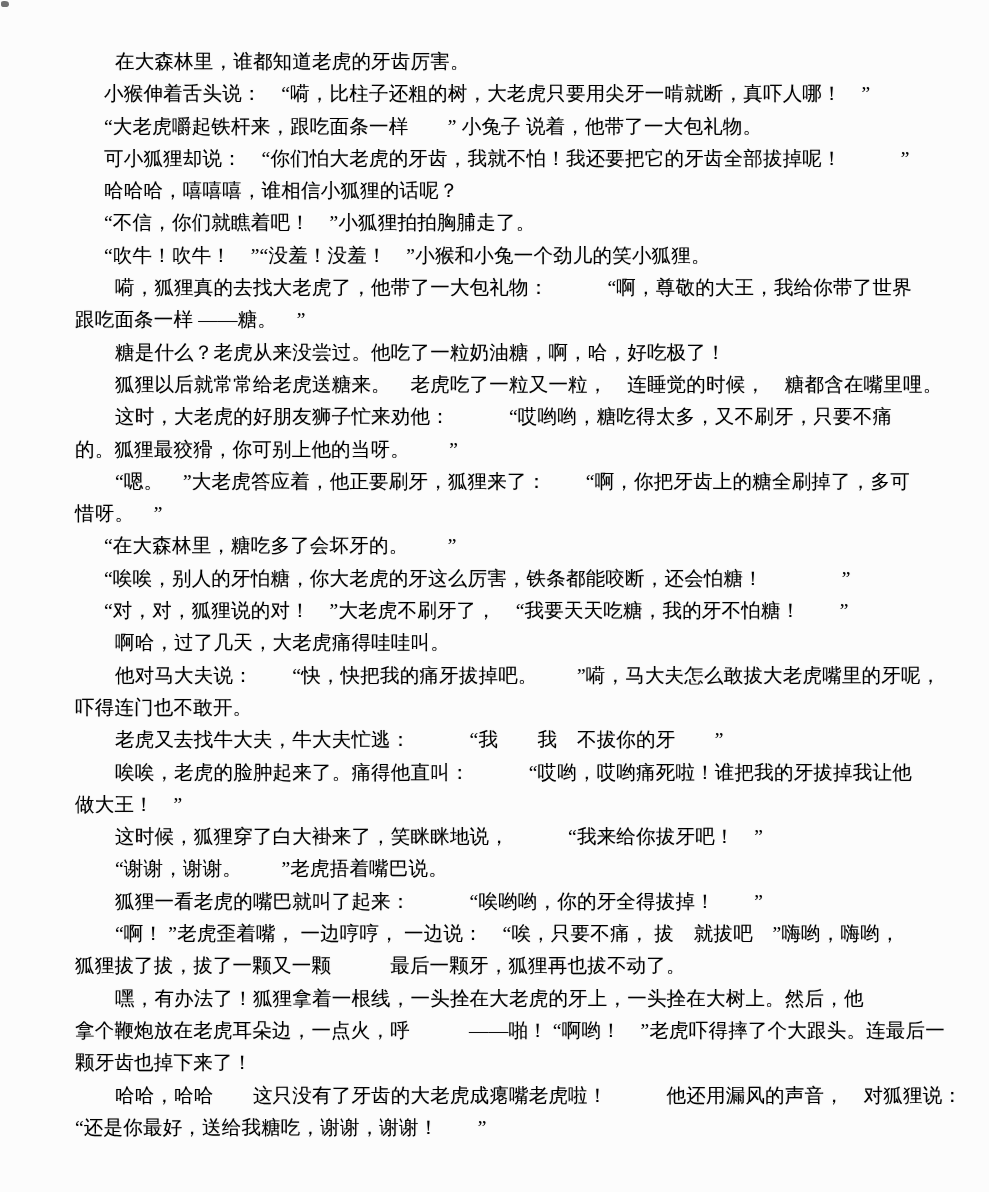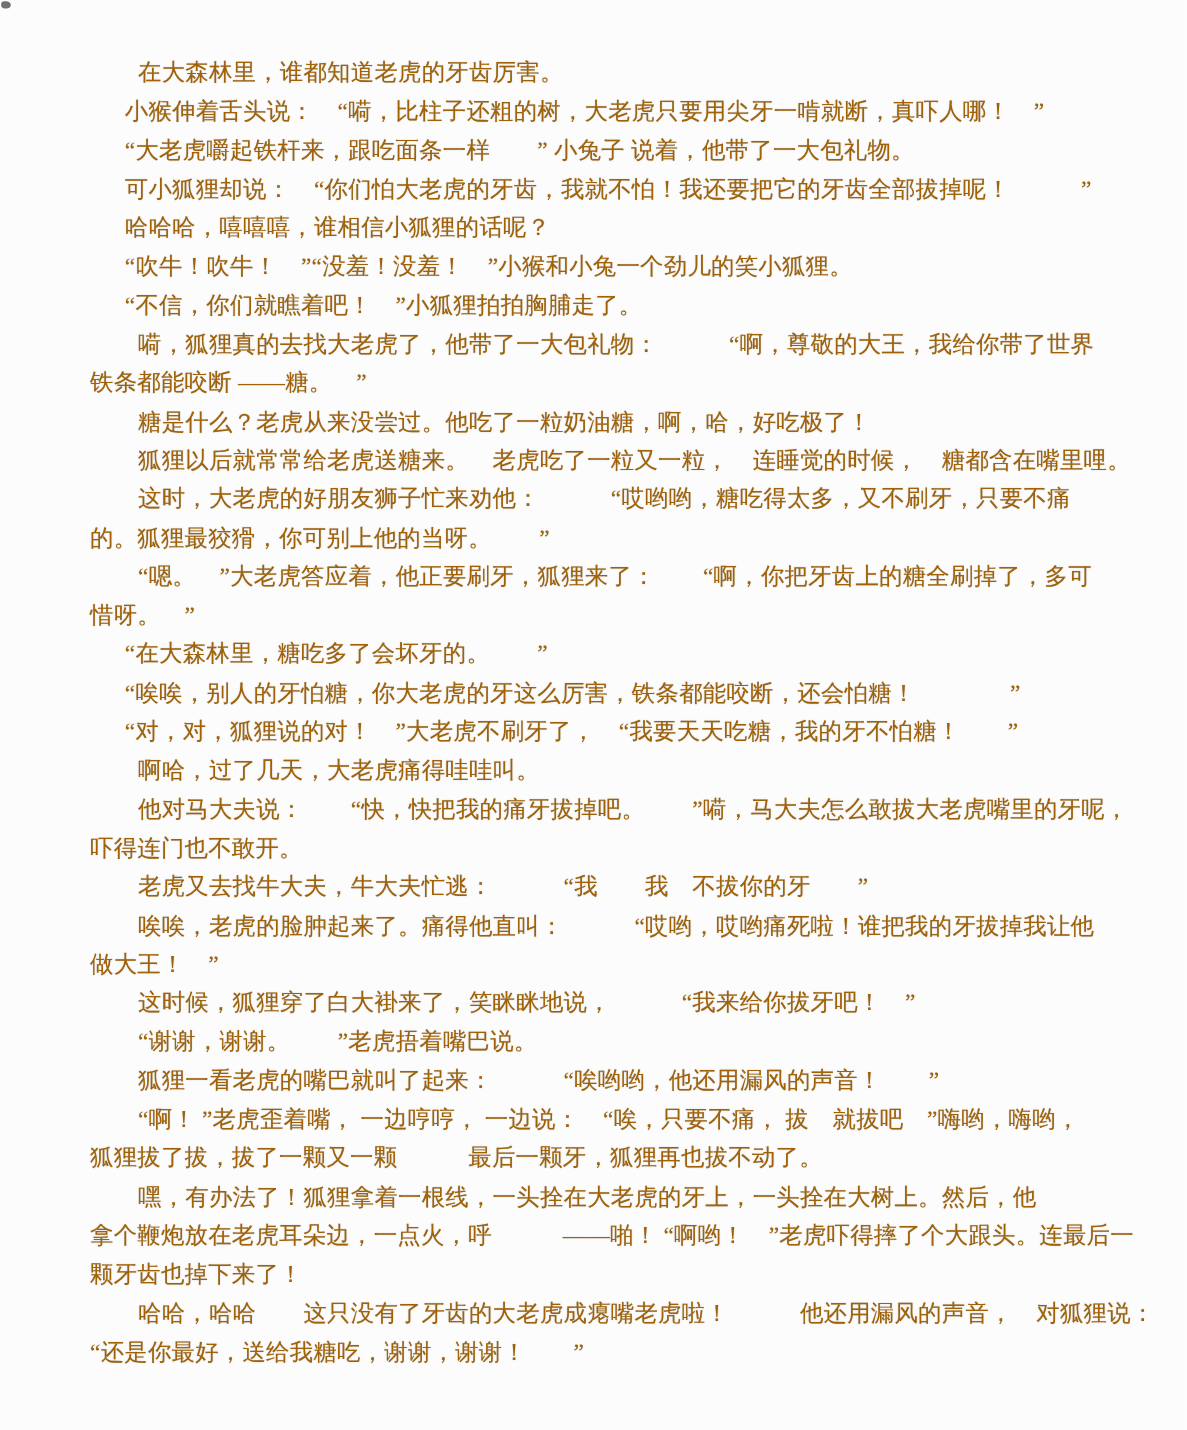--- a/index.html
+++ b/index.html
@@ -7,21 +7,21 @@
     padding: 0;
     background: #ffffff;
   }
   .page {
     position: relative;
     width: 989px;
     height: 1192px;
     background: #fcfcfc;
     overflow: hidden;
     font-family: "Liberation Serif", "DejaVu Serif", serif;
-    color: #a16207;
+    color: #000000;
   }
   .doc {
     position: absolute;
     left: 75px;
     top: 46px;
     width: 880px;
   }
   .line {
     white-space: pre;
     font-size: 19.5px;
@@ -52,42 +52,42 @@
 <body>
 
 <div class="page">
   <div class="speck"></div>
   <div class="doc">
       <div class="line ind2"><span>在大森林里，谁都知道老虎的牙齿厉害。</span></div>
       <div class="line ind1"><span>小猴伸着舌头说：　“嗬，比柱子还粗的树，大老虎只要用尖牙一啃就断，真吓人哪！　”</span></div>
       <div class="line ind1"><span>“大老虎嚼起铁杆来，跟吃面条一样　　” </span><span class="u">小兔子 </span><span>说着，他带了一大包礼物。</span></div>
       <div class="line ind1"><span>可小狐狸却说：　“你们怕大老虎的牙齿，我就不怕！我还要把它的牙齿全部拔掉呢！　　　”</span></div>
       <div class="line ind1"><span>哈哈哈，嘻嘻嘻，谁相信小狐狸的话呢？</span></div>
+      <div class="line ind1"><span>“不信，你们就瞧着吧！　”小狐狸拍拍胸脯走了。</span></div>
       <div class="line ind1"><span>“吹牛！吹牛！　”“没羞！没羞！　”小猴和小兔一个劲儿的笑小狐狸。</span></div>
-      <div class="line ind1"><span>“不信，你们就瞧着吧！　”小狐狸拍拍胸脯走了。</span></div>
       <div class="line ind2"><span>嗬，狐狸真的去找大老虎了，他带了一大包礼物：　　　“啊，尊敬的大王，我给你带了世界</span></div>
-      <div class="line ind0"><span>铁条都能咬断 ——糖。　”</span></div>
+      <div class="line ind0"><span>跟吃面条一样 ——糖。　”</span></div>
       <div class="line ind2"><span>糖是什么？老虎从来没尝过。他吃了一粒奶油糖，啊，哈，好吃极了！</span></div>
       <div class="line ind2"><span>狐狸以后就常常给老虎送糖来。　老虎吃了一粒又一粒，　连睡觉的时候，　糖都含在嘴里哩。</span></div>
       <div class="line ind2"><span>这时，大老虎的好朋友狮子忙来劝他：　　　“哎哟哟，糖吃得太多，又不刷牙，只要不痛</span></div>
       <div class="line ind0"><span>的。狐狸最狡猾，你可别上他的当呀。　　”</span></div>
       <div class="line ind2"><span>“嗯。　”大老虎答应着，他正要刷牙，狐狸来了：　　“啊，你把牙齿上的糖全刷掉了，多可</span></div>
       <div class="line ind0"><span>惜呀。　”</span></div>
       <div class="line ind1"><span>“在大森林里，糖吃多了会坏牙的。　　”</span></div>
       <div class="line ind1"><span>“唉唉，别人的牙怕糖，你大老虎的牙这么厉害，铁条都能咬断，还会怕糖！　　　　”</span></div>
       <div class="line ind1"><span>“对，对，狐狸说的对！　”大老虎不刷牙了，　“我要天天吃糖，我的牙不怕糖！　　”</span></div>
       <div class="line ind2"><span>啊哈，过了几天，大老虎痛得哇哇叫。</span></div>
       <div class="line ind2"><span>他对马大夫说：　　“快，快把我的痛牙拔掉吧。　　”嗬，马大夫怎么敢拔大老虎嘴里的牙呢，</span></div>
       <div class="line ind0"><span>吓得连门也不敢开。</span></div>
       <div class="line ind2"><span>老虎又去找牛大夫，牛大夫忙逃：　　　“我　　我　不拔你的牙　　”</span></div>
       <div class="line ind2"><span>唉唉，老虎的脸肿起来了。痛得他直叫：　　　“哎哟，哎哟痛死啦！谁把我的牙拔掉我让他</span></div>
       <div class="line ind0"><span>做大王！　”</span></div>
       <div class="line ind2"><span>这时候，狐狸穿了白大褂来了，笑眯眯地说，　　　“我来给你拔牙吧！　”</span></div>
       <div class="line ind2"><span>“谢谢，谢谢。　　”老虎捂着嘴巴说。</span></div>
-      <div class="line ind2"><span>狐狸一看老虎的嘴巴就叫了起来：　　　“唉哟哟，他还用漏风的声音！　　”</span></div>
+      <div class="line ind2"><span>狐狸一看老虎的嘴巴就叫了起来：　　　“唉哟哟，你的牙全得拔掉！　　”</span></div>
       <div class="line ind2"><span>“啊！ ”老虎歪着嘴， 一边哼哼， 一边说：　“唉，只要不痛， 拔　就拔吧　”嗨哟，嗨哟，</span></div>
       <div class="line ind0"><span>狐狸拔了拔，拔了一颗又一颗　　　最后一颗牙，狐狸再也拔不动了。</span></div>
       <div class="line ind2"><span>嘿，有办法了！狐狸拿着一根线，一头拴在大老虎的牙上，一头拴在大树上。然后，他</span></div>
       <div class="line ind0"><span>拿个鞭炮放在老虎耳朵边，一点火，呼　　　——啪！ “啊哟！　”老虎吓得摔了个大跟头。连最后一</span></div>
       <div class="line ind0"><span>颗牙齿也掉下来了！</span></div>
       <div class="line ind2"><span>哈哈，哈哈　　这只没有了牙齿的大老虎成瘪嘴老虎啦！　　　他还用漏风的声音，　对狐狸说：</span></div>
       <div class="line ind0"><span>“还是你最好，送给我糖吃，谢谢，谢谢！　　”</span></div>
     </div>
 </div>
 

